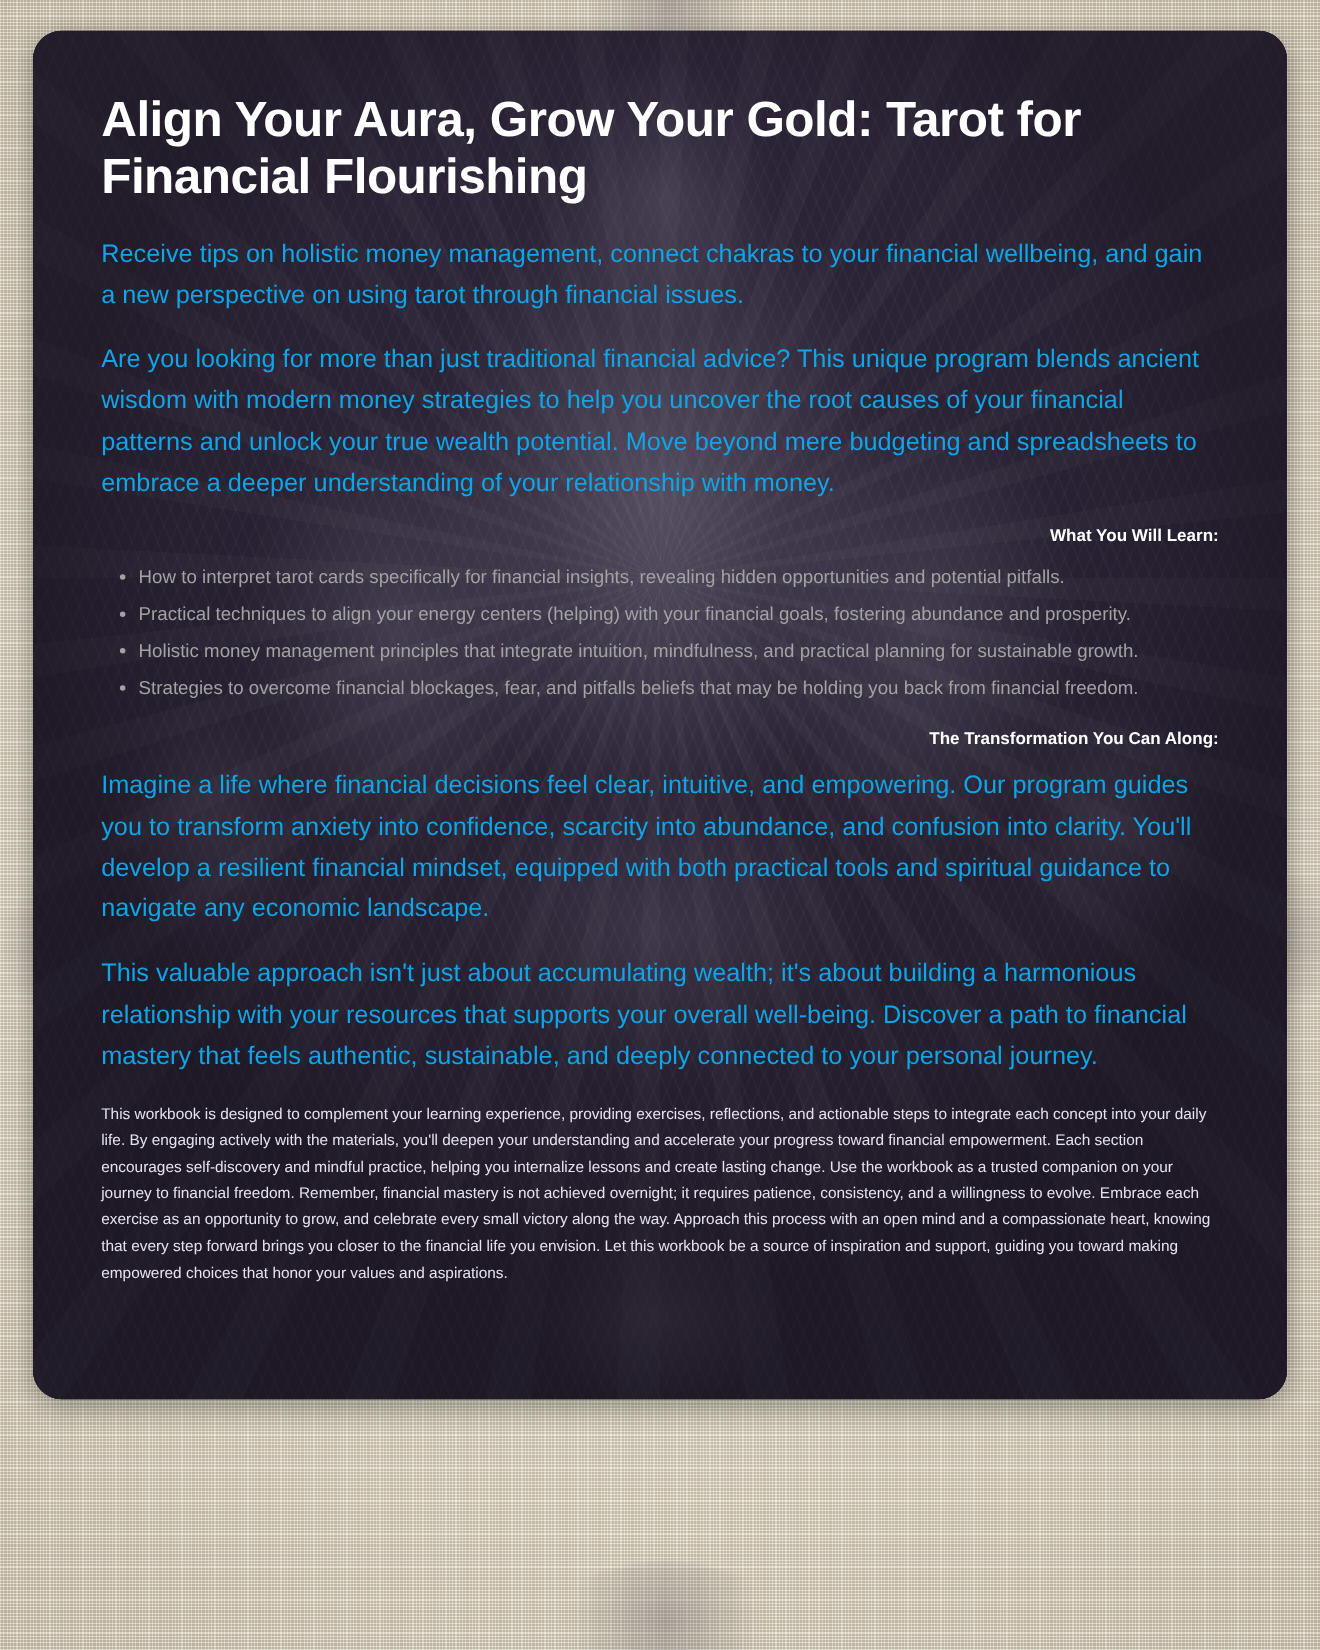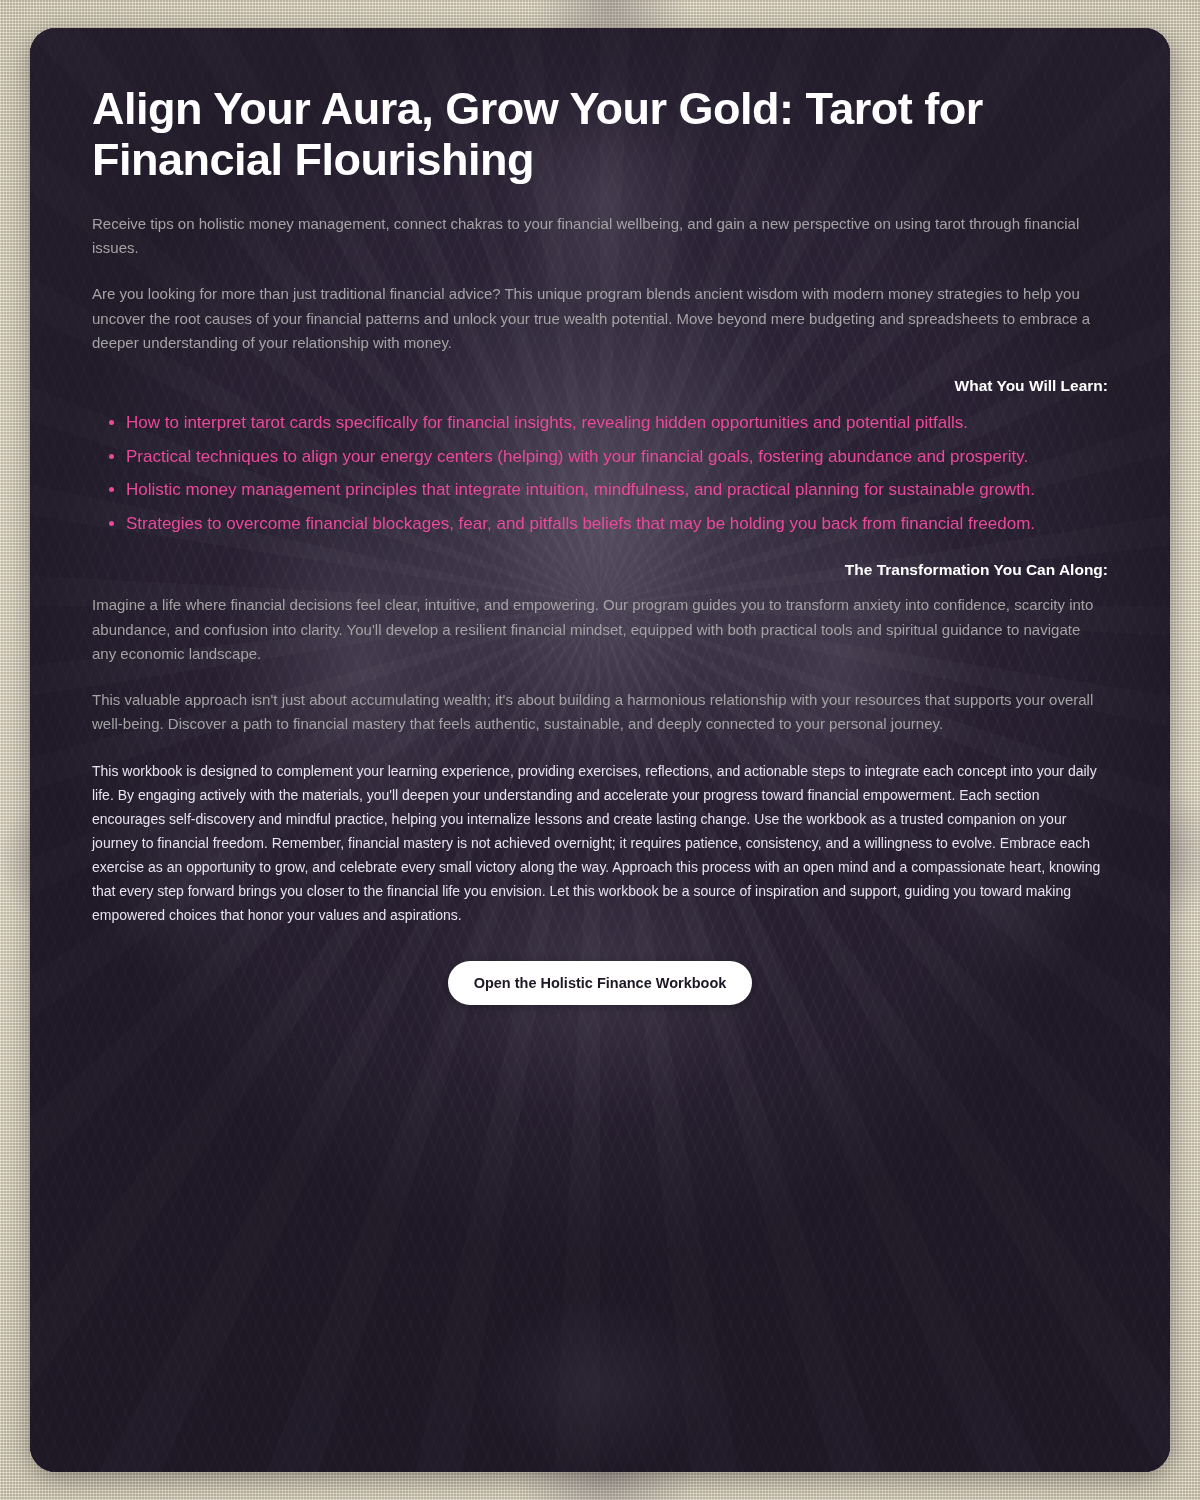--- a/index.html
+++ b/index.html
@@ -32,21 +32,21 @@
     border-radius: 50%;
     filter: blur(2px);
     background: radial-gradient(circle, rgba(90,80,95,0.55) 0%, rgba(120,110,120,0.15) 60%, rgba(0,0,0,0) 75%);
   }
 
   .page {
     position: absolute;
     left: 30px;
     top: 28px;
     width: 1140px;
-    height: 1444px;
+    height: 1244px;
     border-radius: 26px;
     overflow: hidden;
     background-color: #2b2336;
     box-shadow: 0 6px 26px rgba(0,0,0,0.35);
   }
 
   
   .page-bg {
     position: absolute;
     inset: 0;
@@ -83,44 +83,44 @@
     font-size: 45px;
     line-height: 1.13;
     font-weight: 700;
     letter-spacing: -0.5px;
     margin: 12px 0 26px 0;
     color: #ffffff;
     max-width: 1030px;
   }
 
   p.lede, p.body {
-    font-size: 15px;
+    font-size: 23px;
     line-height: 1.62;
     margin: 0 0 22px 0;
-    color: #a3a3a3;
+    color: #0ea5e9;
     max-width: 1020px;
   }
 
   .sub-head {
     font-size: 15.5px;
     font-weight: 700;
     margin: 4px 0 14px 0;
     color: #ffffff;
     text-align: right;
   }
 
   ul.learn-list {
     margin: 0 0 24px 0;
     padding-left: 34px;
   }
   ul.learn-list li {
     font-size: 17px;
     line-height: 1.62;
     margin-bottom: 6px;
-    color: #ec4899;
+    color: #a3a3a3;
     max-width: 1000px;
   }
 
   h2.section-title {
     font-size: 33px;
     font-weight: 700;
     letter-spacing: -0.3px;
     margin: 34px 0 18px 0;
     color: #ffffff;
   }
@@ -184,18 +184,15 @@
 
     <div class="sub-head">The Transformation You Can Along:</div>
 
     <p class="body">Imagine a life where financial decisions feel clear, intuitive, and empowering. Our program guides you to transform anxiety into confidence, scarcity into abundance, and confusion into clarity. You'll develop a resilient financial mindset, equipped with both practical tools and spiritual guidance to navigate any economic landscape.</p>
 
     <p class="body">This valuable approach isn't just about accumulating wealth; it's about building a harmonious relationship with your resources that supports your overall well-being. Discover a path to financial mastery that feels authentic, sustainable, and deeply connected to your personal journey.</p>
 
 
     <p class="workbook-copy">This workbook is designed to complement your learning experience, providing exercises, reflections, and actionable steps to integrate each concept into your daily life. By engaging actively with the materials, you'll deepen your understanding and accelerate your progress toward financial empowerment. Each section encourages self-discovery and mindful practice, helping you internalize lessons and create lasting change. Use the workbook as a trusted companion on your journey to financial freedom. Remember, financial mastery is not achieved overnight; it requires patience, consistency, and a willingness to evolve. Embrace each exercise as an opportunity to grow, and celebrate every small victory along the way. Approach this process with an open mind and a compassionate heart, knowing that every step forward brings you closer to the financial life you envision. Let this workbook be a source of inspiration and support, guiding you toward making empowered choices that honor your values and aspirations.</p>
 
-    <div class="cta-wrap">
-      <button class="cta-button">Open the Holistic Finance Workbook</button>
-    </div>
 
   </div>
 </div>
 
 </body></html>

